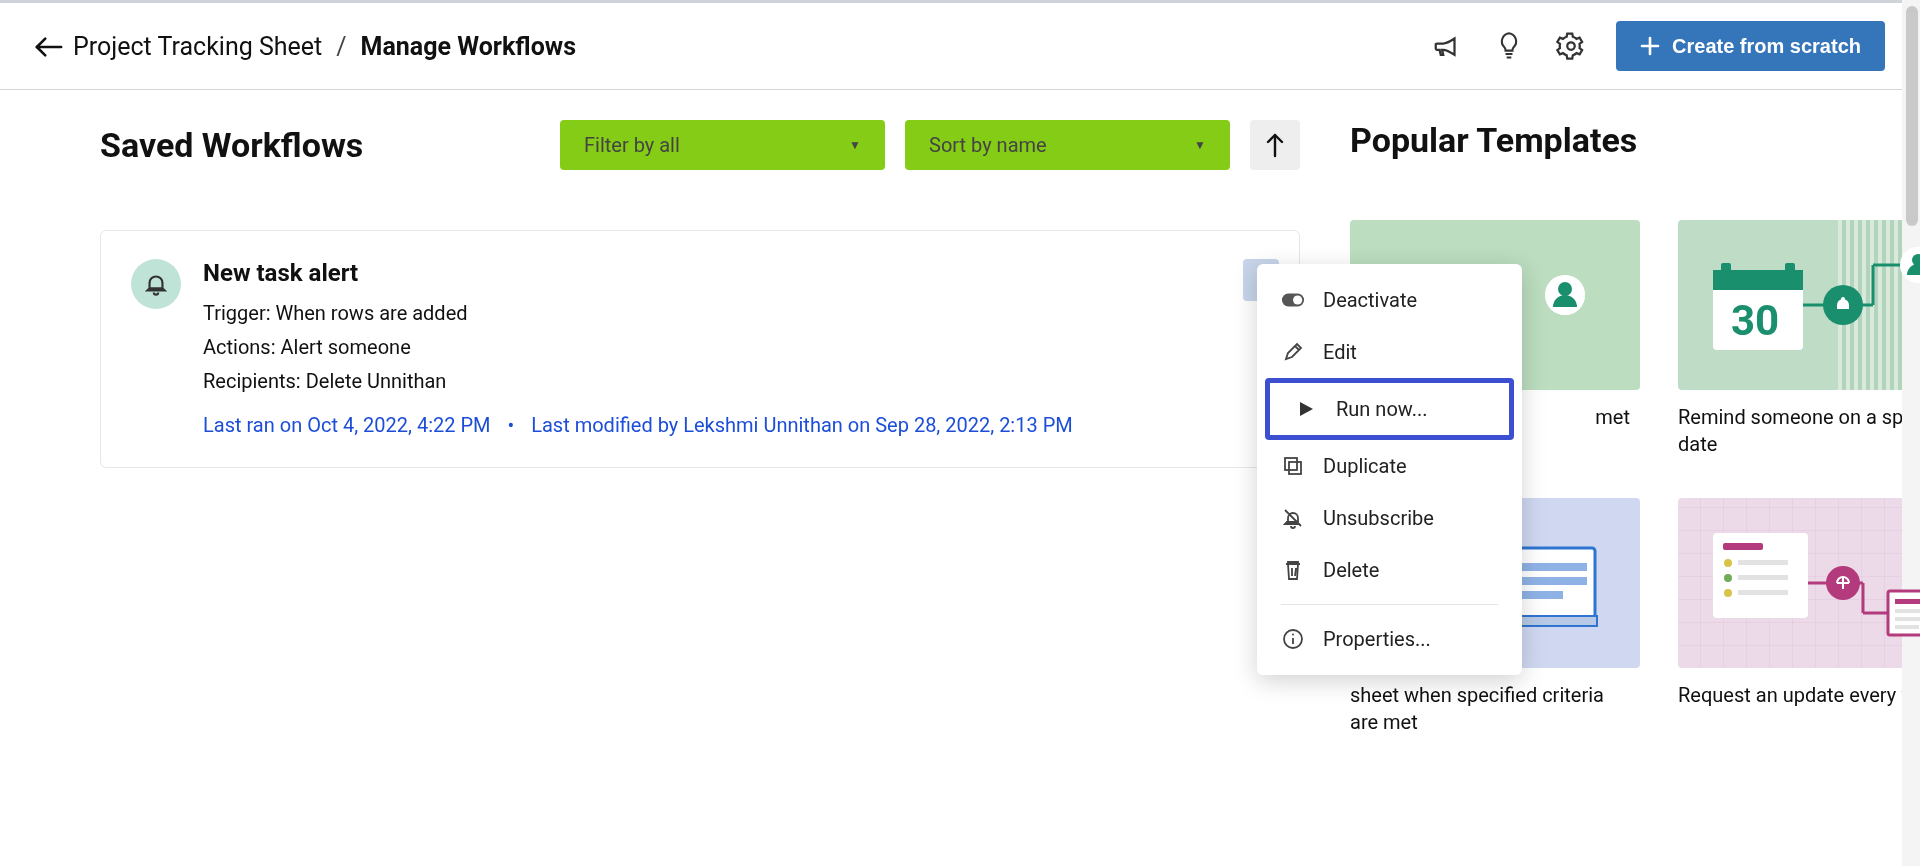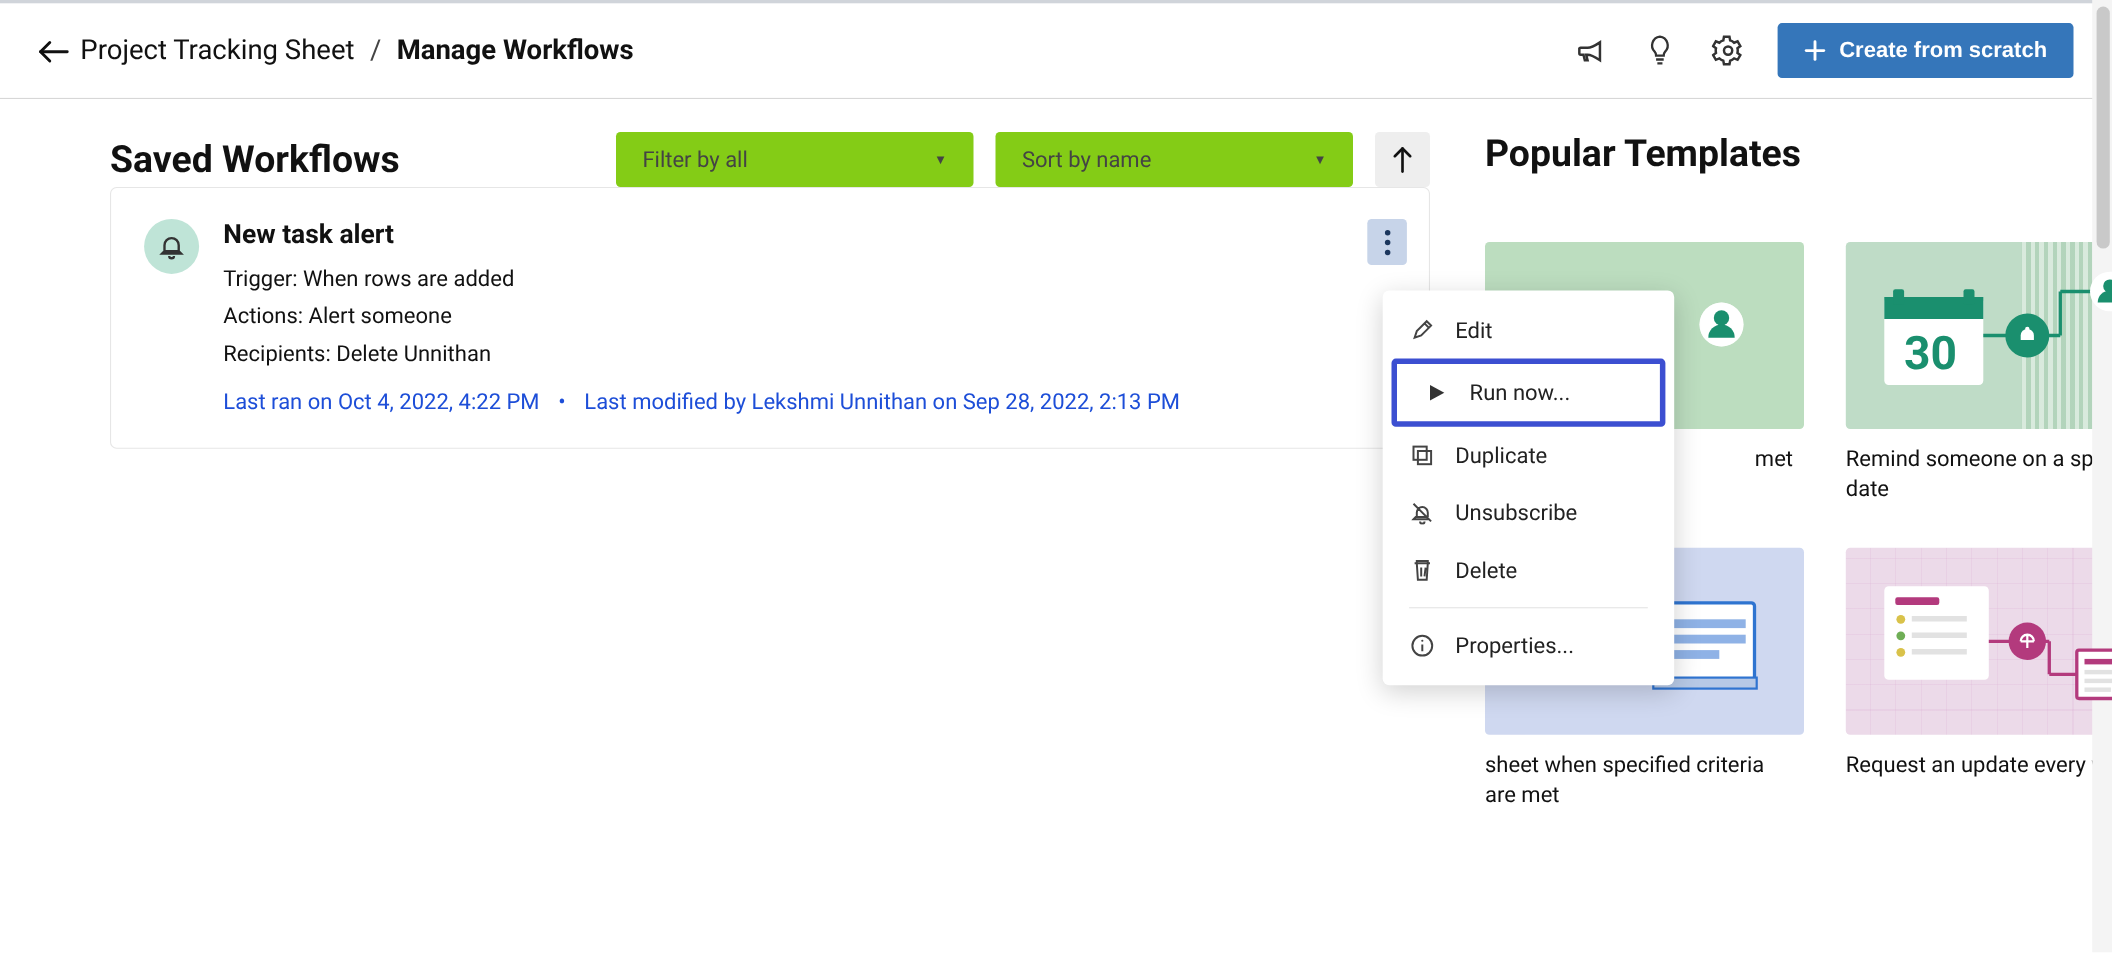--- a/index.html
+++ b/index.html
@@ -74,20 +74,21 @@
     padding: 30px 70px 0 100px;
     gap: 50px;
   }
   .left-col { flex: 0 0 1200px; }
   .right-col { flex: 1; }
 
   .section-header {
     display:flex;
     align-items:center;
     gap: 20px;
+    margin-bottom: 60px;
   }
   .section-title {
     font-size:34px;
     font-weight:700;
     flex:1;
   }
   .select-box {
     background:#84cc16;
     border:none;
     border-radius:4px;
@@ -436,20 +437,29 @@
         <div class="tpl-label">Request an update every week</div>
       </div>
 
     </div>
   </div>
 </div>
 
 <div class="menu">
   <div class="menu-item">
     <span class="micon">
+      <svg width="26" height="16" viewBox="0 0 26 16">
+          <rect x="1" y="1" width="24" height="14" rx="7" fill="#555"></rect>
+          <circle cx="18" cy="8" r="5" fill="#fff"></circle>
+        </svg>
+    </span>
+    <span>Deactivate</span>
+  </div>
+  <div class="menu-item">
+    <span class="micon">
       <svg width="20" height="20" viewBox="0 0 20 20" fill="none" stroke="#444" stroke-width="1.8">
           <path d="M3 17l2-6L14 2l4 4-9 9-6 2zM12 4l4 4"></path>
         </svg>
     </span>
     <span>Edit</span>
   </div>
   <div class="menu-item menu-highlight">
     <span class="micon">
       <svg width="18" height="18" viewBox="0 0 18 18">
           <polygon points="3,2 16,9 3,16" fill="#333"></polygon>

